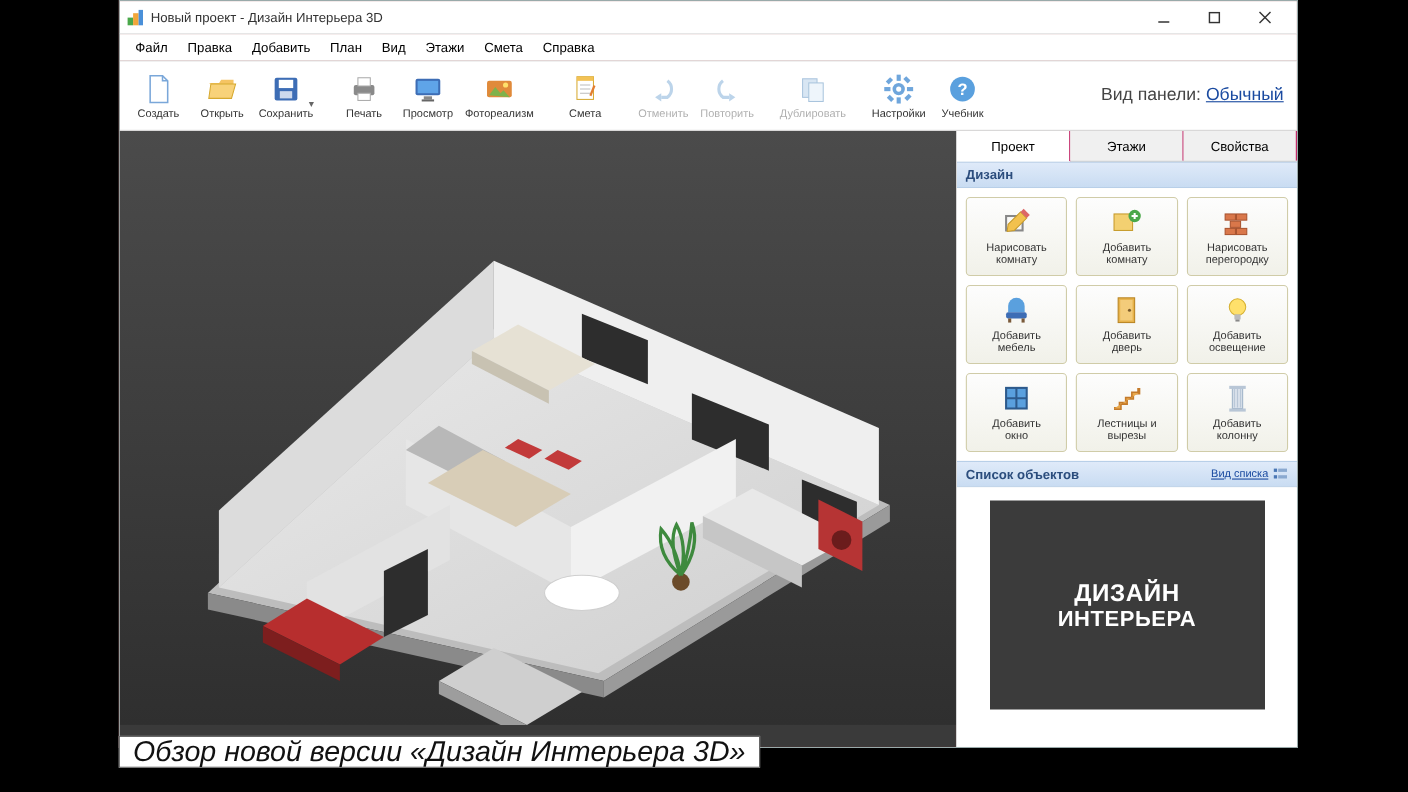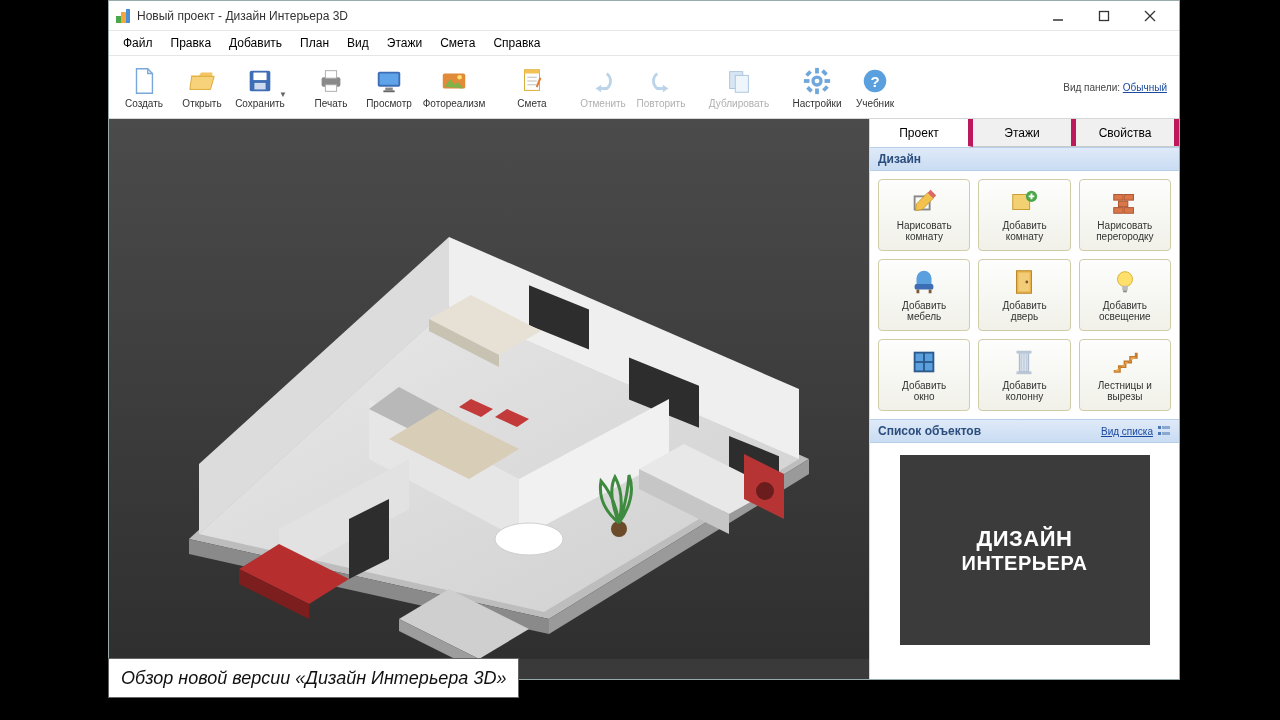--- a/index.html
+++ b/index.html
@@ -25,48 +25,48 @@
 
 
 .toolbar { height: 64px; background: #fff; border-top: 1px solid #e6e6e6; border-bottom: 1px solid #d6d6d6; display: flex; align-items: center; padding: 2px 6px; }
 .tool-group { display: flex; align-items: stretch; height: 60px; }
 .tool-btn { width: 58px; display: flex; flex-direction: column; align-items: center; justify-content: center; gap: 2px; font-size: 10px; color: #333; cursor: pointer; border-radius: 3px; position: relative; }
 .tool-btn.wider { width: 72px; }
 .tool-btn.disabled { color: #b0b0b0; cursor: default; }
 .tool-btn .ico { width: 30px; height: 30px; display: flex; align-items: center; justify-content: center; }
 .tool-btn .dropcaret { position: absolute; right: 2px; bottom: 18px; font-size: 8px; color: #666; }
 .tool-sep { width: 1px; background: #d6d6d6; margin: 6px 6px; }
-.toolbar-right { margin-left: auto; font-size: 10px; color: #444; padding-right: 6px; }
+.toolbar-right { margin-left: auto; font-size: 16px; color: #444; padding-right: 6px; }
 .toolbar-right a { color: #1a4aa0; text-decoration: underline; cursor: pointer; }
 
 
 .body { flex: 1; display: flex; overflow: hidden; }
 .viewport { flex: 1; background: #3a3a3a; position: relative; overflow: hidden; }
 .viewport .floorplan { position: absolute; inset: 0; }
 
 
 .sidepanel { width: 310px; background: #f6f6f6; border-left: 1px solid #d6d6d6; display: flex; flex-direction: column; }
 .tabs { display: flex; height: 28px; border-bottom: 1px solid #c9c9c9; background: #eee; }
-.tab { flex: 1; display: flex; align-items: center; justify-content: center; font-size: 12px; border-right: 5px solid #be185d; cursor: pointer; background: #f0f0f0; }
+.tab { flex: 1; display: flex; align-items: center; justify-content: center; font-size: 12px; border-right: 1px solid #be185d; cursor: pointer; background: #f0f0f0; }
 .tab.active { background: #fff; font-weight: 500; border-bottom: 1px solid #fff; margin-bottom: -1px; }
 .section-head { background: linear-gradient(#dfeaf9, #c9dcf2); border-top: 1px solid #b8cfe8; border-bottom: 1px solid #b8cfe8; font-size: 12px; font-weight: bold; color: #2b4d7d; padding: 4px 8px; display: flex; align-items: center; }
 .palette { padding: 8px; display: grid; grid-template-columns: repeat(3, 1fr); gap: 8px; background: #fff; }
 .pal-btn { height: 72px; background: linear-gradient(#fdfdfd, #f1f1e9); border: 1px solid #d0cca8; border-radius: 4px; display: flex; flex-direction: column; align-items: center; justify-content: center; gap: 4px; font-size: 10px; color: #333; text-align: center; cursor: pointer; padding: 16px; }
 .pal-btn .ico { width: 30px; height: 28px; display: flex; align-items: center; justify-content: center; }
 .objlist-head { display: flex; align-items: center; }
 .objlist-head .link { margin-left: auto; font-size: 10px; color: #1a4aa0; text-decoration: underline; cursor: pointer; margin-right: 4px; font-weight: normal; }
 .objlist-head .subicon { width: 14px; height: 14px; display: inline-flex; align-items: center; justify-content: center; }
 .promo { flex: 1; background: #fff; display: flex; align-items: flex-start; justify-content: center; padding: 12px; }
 .promo-card { width: 250px; height: 190px; background: #3b3b3b; color: #fff; display: flex; flex-direction: column; align-items: center; justify-content: center; text-align: center; font-weight: 800; letter-spacing: .5px; }
 .promo-card .l1 { font-size: 22px; }
 .promo-card .l2 { font-size: 20px; }
 .promo-card .l3 { font-size: 54px; line-height: 1; margin-top: 4px; }
 
 
-.caption { position: absolute; left: 108px; bottom: 22px; height: 40px; background: #fff; border: 1px solid #666; padding: 10px 12px; font-size: 18px; font-family: Georgia, serif; font-style: italic; color: #111; display: flex; align-items: center; }
+.caption { position: absolute; left: 108px; bottom: 22px; height: 29px; background: #fff; border: 1px solid #666; padding: 10px 12px; font-size: 26px; font-family: Georgia, serif; font-style: italic; color: #111; display: flex; align-items: center; }
 </style>
 </head>
 <body>
 
 <div class="stage">
 <div class="window">
 
   <div class="titlebar">
     <span class="app-icon">
       <svg viewBox="0 0 16 16">
@@ -413,38 +413,38 @@
                   <rect x="6" y="6" width="20" height="20" fill="#5aa0de" stroke="#2d5a8c" stroke-width="2"></rect>
                   <line x1="16" y1="6" x2="16" y2="26" stroke="#2d5a8c" stroke-width="2"></line>
                   <line x1="6" y1="16" x2="26" y2="16" stroke="#2d5a8c" stroke-width="2"></line>
                 </svg>
               </span>
           <span>Добавить окно</span>
         </div>
         <div class="pal-btn">
           <span class="ico">
                 <svg viewBox="0 0 32 32">
+                  <path d="M4 26h6v-5h6v-5h6v-5h6v-5" fill="none" stroke="#c47a2a" stroke-width="3"></path>
+                  <path d="M4 26h6v-5h6v-5h6v-5h6" fill="#e8a84c"></path>
+                </svg>
+              </span>
+          <span>Лестницы и вырезы</span>
+        </div>
+        <div class="pal-btn">
+          <span class="ico">
+                <svg viewBox="0 0 32 32">
                   <rect x="11" y="6" width="10" height="20" fill="#d8e0ea" stroke="#9fb3c8"></rect>
                   <rect x="8" y="4" width="16" height="3" fill="#b8c6d6"></rect>
                   <rect x="8" y="26" width="16" height="3" fill="#b8c6d6"></rect>
                   <line x1="13" y1="7" x2="13" y2="25" stroke="#b8c6d6"></line>
                   <line x1="16" y1="7" x2="16" y2="25" stroke="#b8c6d6"></line>
                   <line x1="19" y1="7" x2="19" y2="25" stroke="#b8c6d6"></line>
                 </svg>
               </span>
           <span>Добавить колонну</span>
-        </div>
-        <div class="pal-btn">
-          <span class="ico">
-                <svg viewBox="0 0 32 32">
-                  <path d="M4 26h6v-5h6v-5h6v-5h6v-5" fill="none" stroke="#c47a2a" stroke-width="3"></path>
-                  <path d="M4 26h6v-5h6v-5h6v-5h6" fill="#e8a84c"></path>
-                </svg>
-              </span>
-          <span>Лестницы и вырезы</span>
         </div>
       </div>
 
       <div class="section-head objlist-head">
         <span>Список объектов</span>
         <a class="link">Вид списка</a>
         <span class="subicon">
               <svg viewBox="0 0 14 14">
                 <rect x="1" y="2" width="3" height="3" fill="#4a77b5"></rect>
                 <rect x="5" y="2" width="8" height="3" fill="#8aa9d0"></rect>

